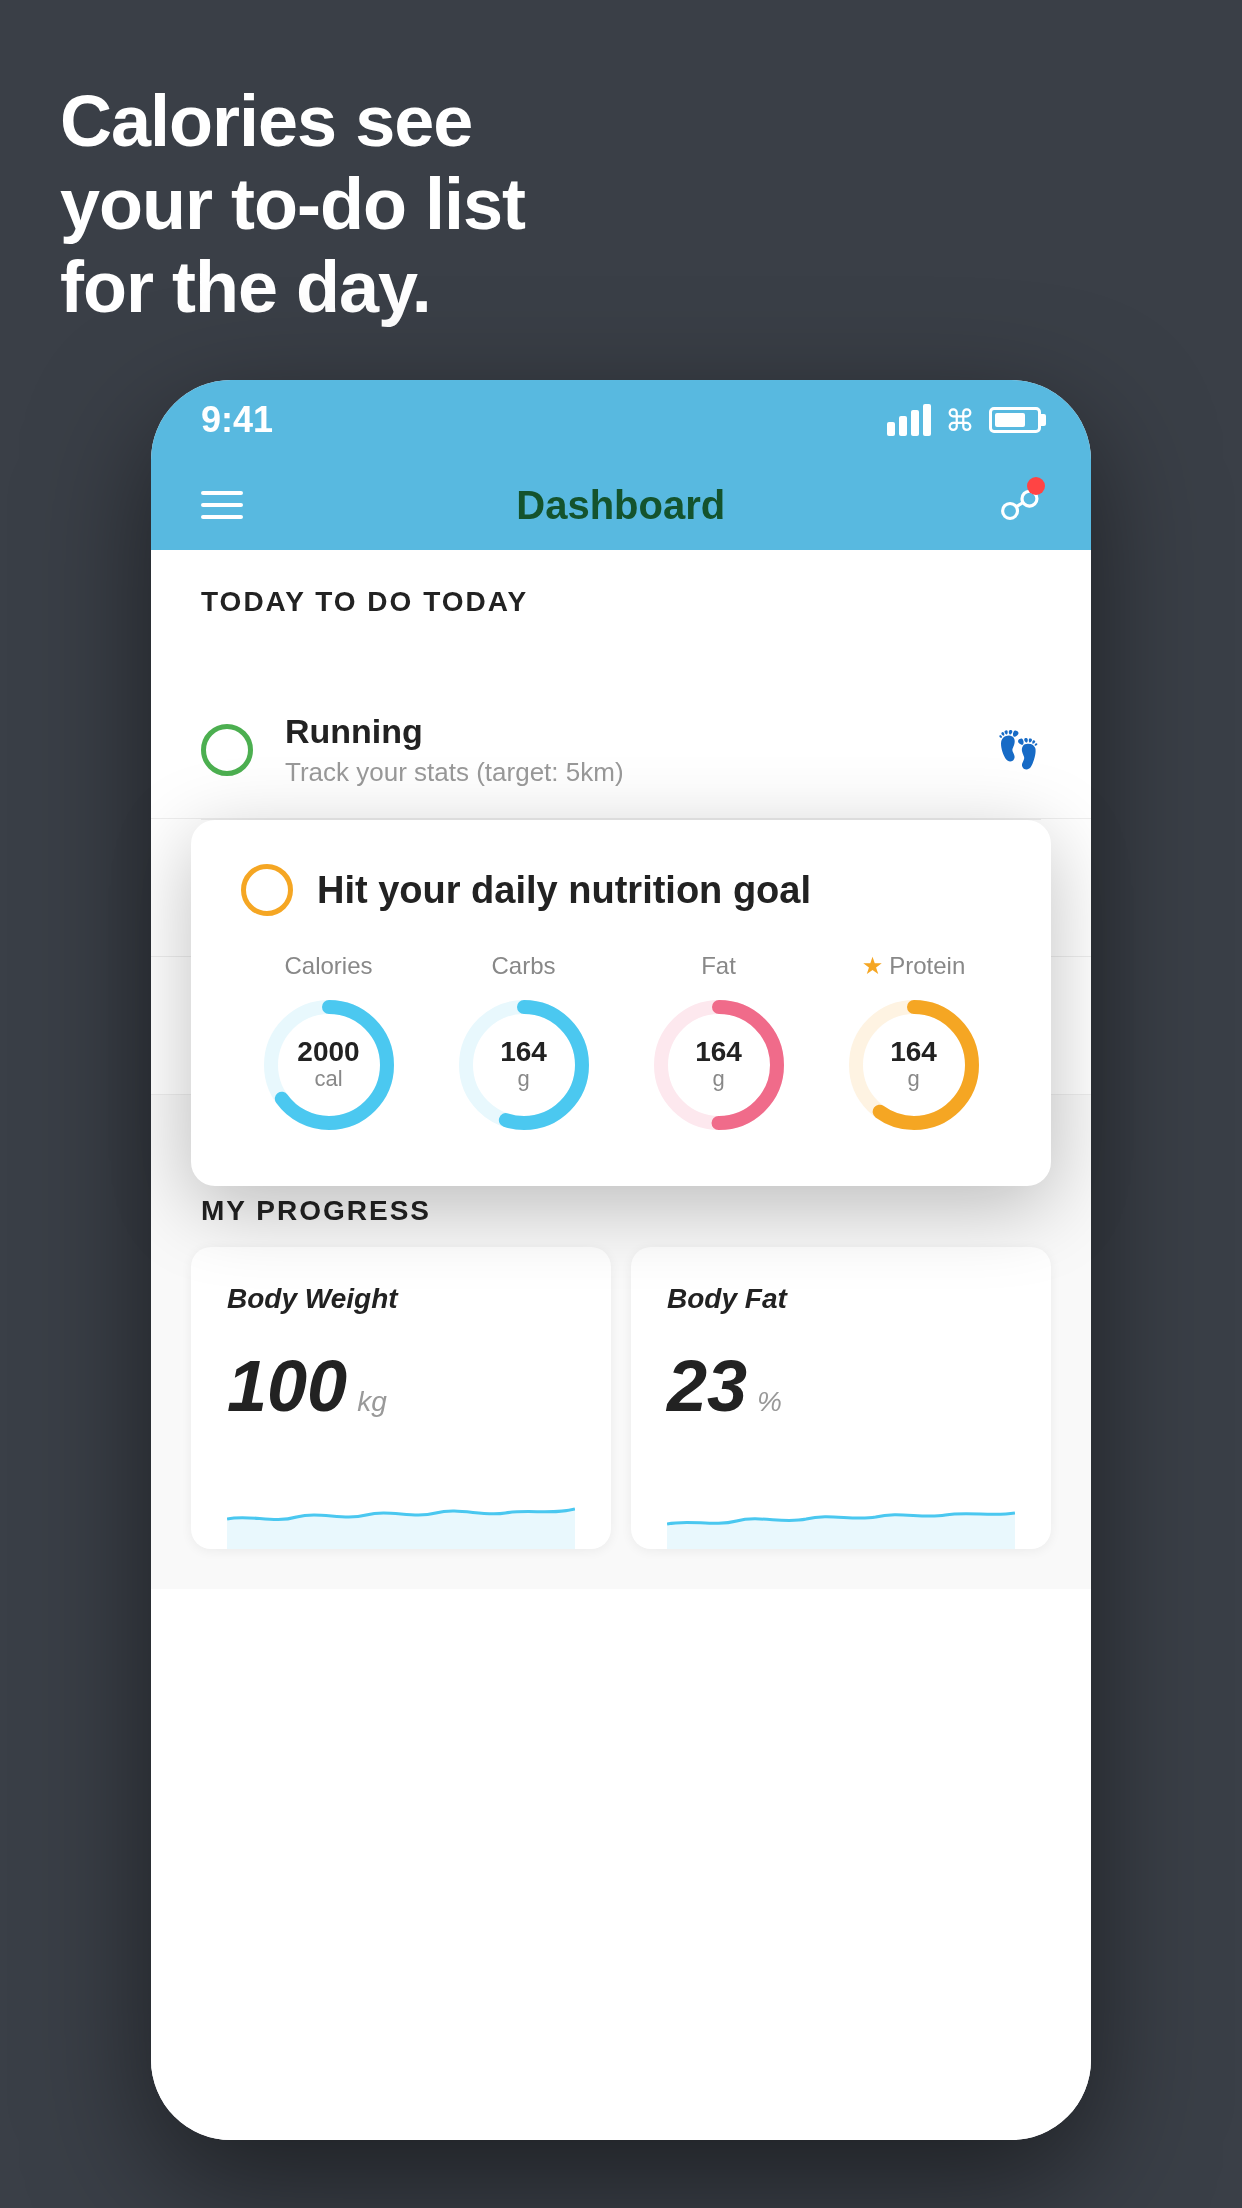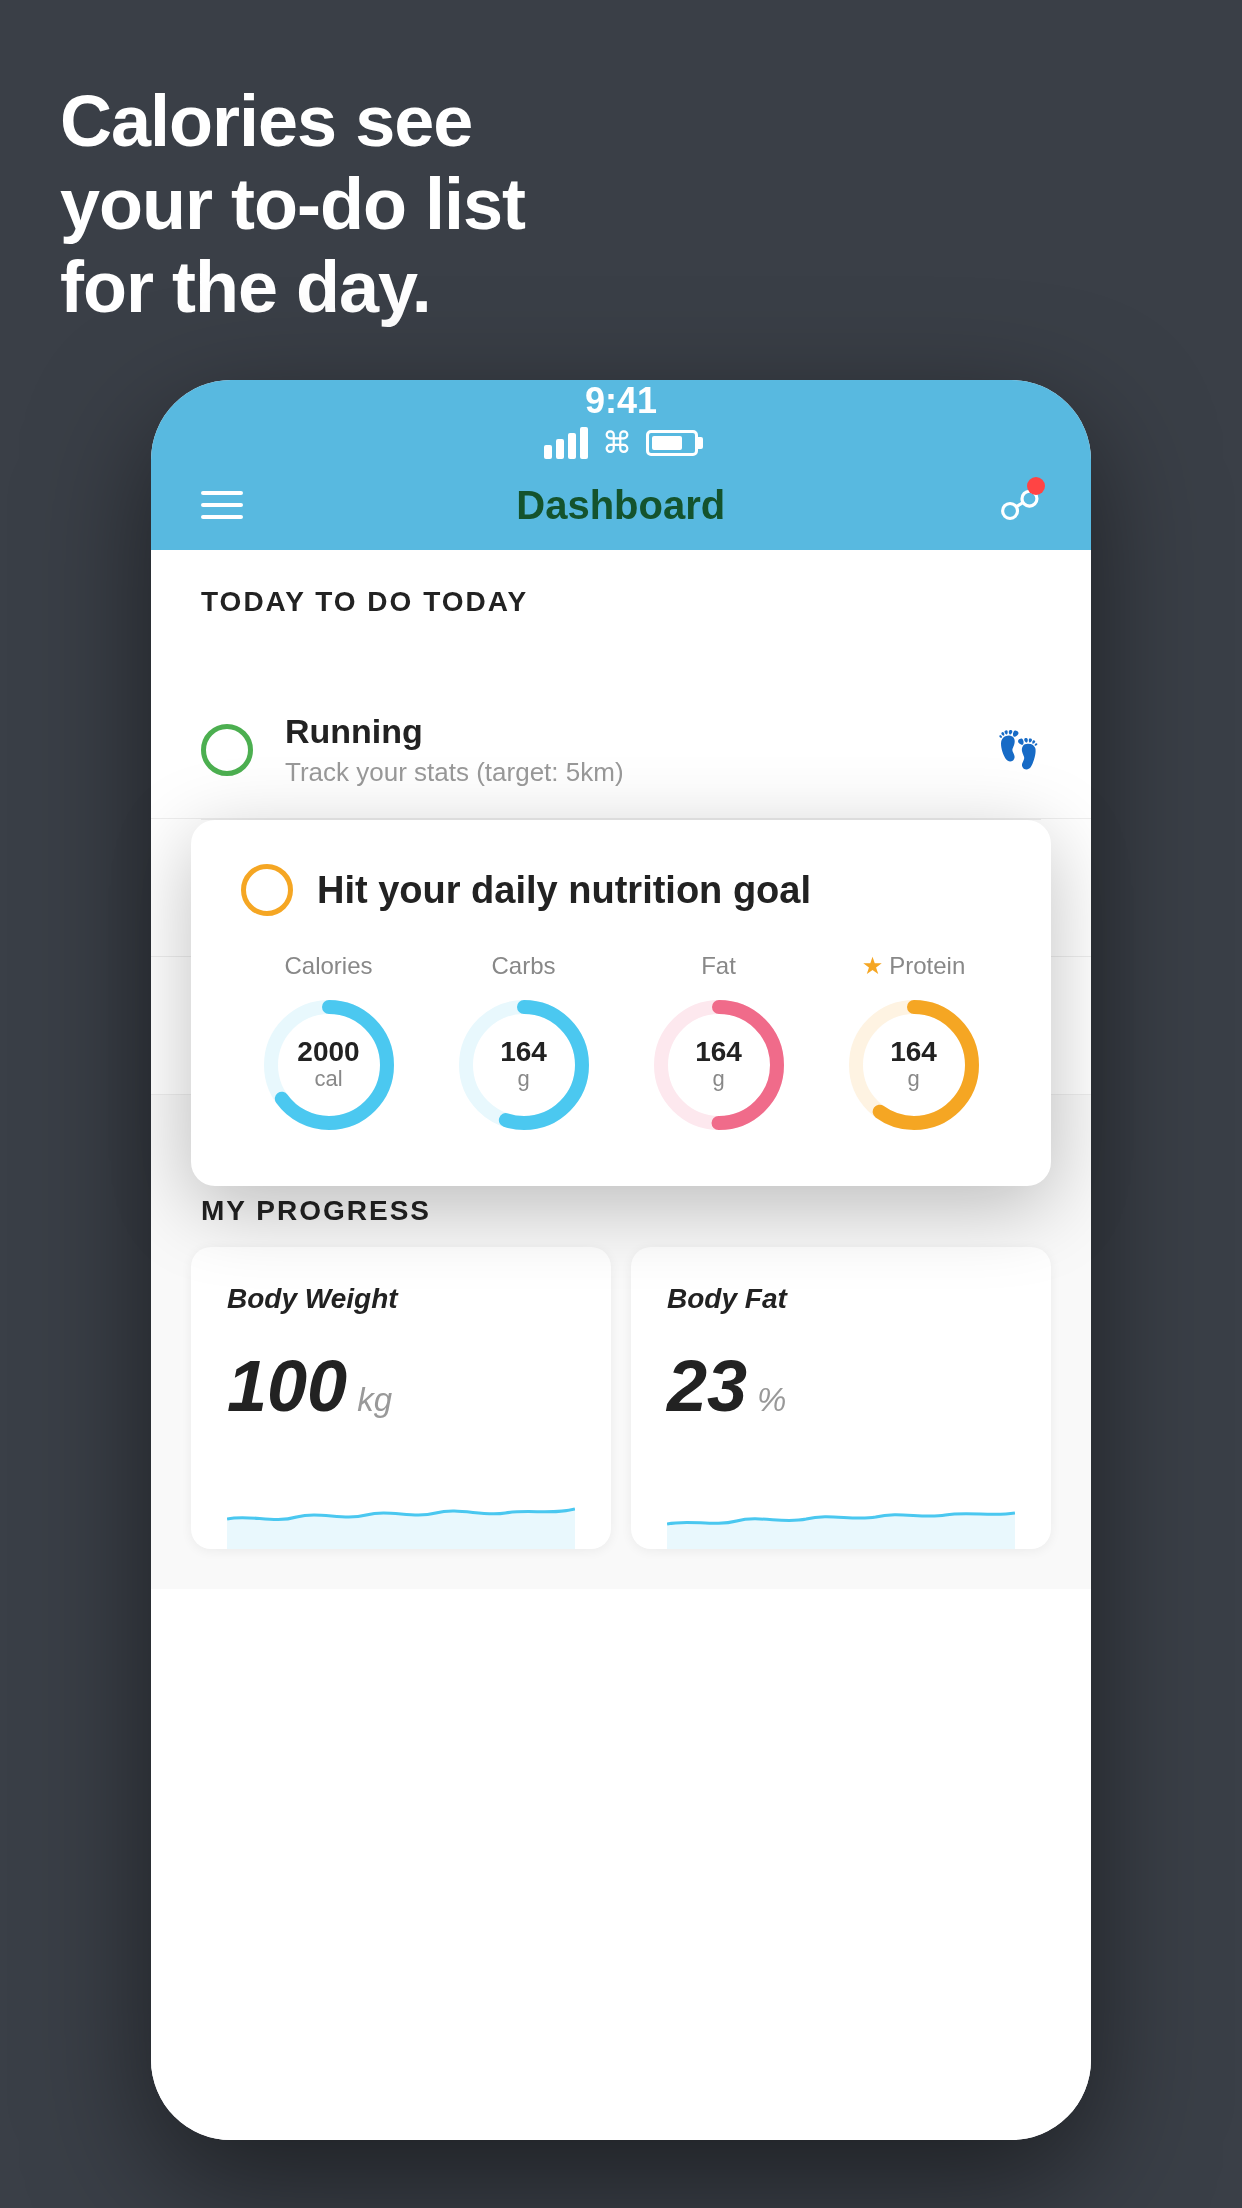--- a/index.html
+++ b/index.html
@@ -45,21 +45,20 @@
     }
 
     
     .status-bar {
       background: #58b9e0;
       height: 80px;
       display: flex;
       align-items: center;
       justify-content: space-between;
       padding: 0 50px;
-      flex-direction: column;
     }
 
     .status-time {
       color: #fff;
       font-size: 36px;
       font-weight: 600;
     }
 
     .status-icons {
       display: flex;
@@ -342,21 +341,21 @@
       margin-bottom: 42px;
     }
 
     .progress-value {
       font-size: 72px;
       font-weight: 700;
       color: #222;
     }
 
     .progress-unit {
-      font-size: 33px;
+      font-size: 28px;
       color: #999;
     }
 
     .sparkline-wrap {
       height: 80px;
       overflow: hidden;
     }
 
     .sparkline-wrap svg {
       width: 100%;

